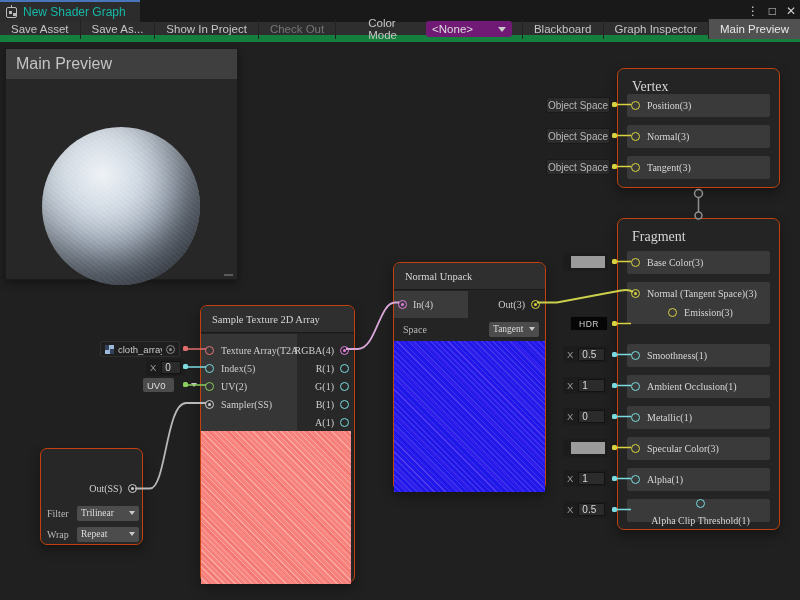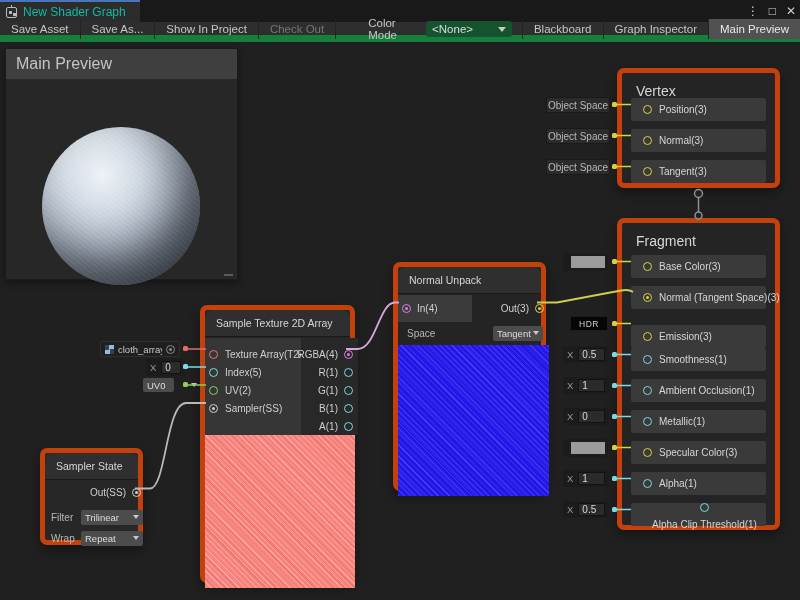--- a/index.html
+++ b/index.html
@@ -17,21 +17,21 @@
   #win-controls { position:absolute; right:4px; top:0; height:22px; display:flex; align-items:center; gap:10px; color:#cfcfcf; }
   #win-controls span { font-size:12px; cursor:default; }
 
   
   #toolbar { position:absolute; left:0; top:22px; width:800px; height:20px; background:#2e2e2e;
     border-bottom:7px solid #15803d; display:flex; align-items:center; z-index:60; color:#c6c6c6; font-size:11.5px; }
   .tb-btn { height:20px; display:flex; align-items:center; padding:0 11px; border-right:1px solid #232323; cursor:default; white-space:nowrap; }
   .tb-btn.disabled { color:#757575; }
   .tb-btn.active { background:#515151; color:#e8e8e8; }
   .tb-label { padding:0 8px 0 32px; color:#c6c6c6; }
-  .tb-dropdown { width:100px; height:16px; background:#14532d; border-radius:3px; margin-right:10px;
+  .tb-dropdown { width:100px; height:16px; background:#701a75; border-radius:3px; margin-right:10px;
     display:flex; align-items:center; padding:8px 6px; color:#dcdcdc; position:relative; }
   .tb-dropdown .arrow { position:absolute; right:6px; top:6px; width:0; height:0;
     border-left:4px solid transparent; border-right:4px solid transparent; border-top:5px solid #c9c9c9; }
   .tb-spacer { flex:1; }
 
   
   #canvas { position:absolute; left:0; top:42px; width:800px; height:558px; background:#202020; z-index:1; }
 
   
   #preview-window { position:absolute; left:5px; top:48px; width:233px; height:232px; background:#272727;
@@ -39,29 +39,29 @@
   #preview-window .pv-header { height:30px; background:#3f3f3f; display:flex; align-items:center; padding-left:10px;
     color:#c4c4c4; font-size:16px; }
   #sphere { position:absolute; left:36px; top:78px; width:158px; height:158px; border-radius:50%;
     background:
       repeating-linear-gradient(40deg, rgba(255,255,255,.10) 0 1.5px, rgba(0,0,0,0) 1.5px 4px),
       radial-gradient(circle at 38% 30%, #eef2f6 0%, #cfd8e2 26%, #aab6c5 50%, #7f8b9c 72%, #565f6f 88%, #383f4c 100%);
     box-shadow: inset -18px -26px 42px rgba(0,0,0,.5), inset 10px 12px 26px rgba(255,255,255,.22); }
   #pv-resize { position:absolute; right:4px; bottom:3px; width:9px; height:2px; background:#5a5a5a; }
 
   
-  .node { position:absolute; background:#242424; border:5px solid #c2410c; border-radius:7px;
-    box-shadow:0 5px 12px rgba(0,0,0,.38); z-index:10; }
+  .node { position:absolute; background:#242424; border:1px solid #c2410c; border-radius:7px;
+    box-shadow:0 5px 12px rgba(0,0,0,.38); z-index:10;font-family:Liberation Serif, serif; }
   .node .n-title { color:#d6d6d6; }
   .ctx-title { font-size:14px; padding:10px 0 0 14px; display:block; }
   .sm-header { height:27px; display:flex; align-items:center; padding-left:11px; background:#2f2f2f;
     border-bottom:1px solid #1a1a1a; border-radius:7px 7px 0 0; font-size:10.5px; }
 
   .ctx-row { position:absolute; left:9px; right:9px; height:23px; background:#3a3a3a; border-radius:2px;
-    display:flex; align-items:center; gap:7px; padding-left:12px; }
+    display:flex; align-items:center; gap:7px; padding-left:4px; }
   .ctx-row .lbl { color:#d6d6d6; font-size:10px; white-space:nowrap; }
 
   
   .port { width:9px; height:9px; border-radius:50%; border:1.5px solid; flex:0 0 auto;
     display:flex; align-items:center; justify-content:center; background:transparent; }
   .port .dot { width:3px; height:3px; border-radius:50%; }
   .p-yellow { border-color:#d8d23f; } .p-yellow .dot { background:#d8d23f; }
   .p-cyan   { border-color:#7adbe0; }
   .p-green  { border-color:#8ace5d; }
   .p-red    { border-color:#e57373; }
@@ -216,21 +216,21 @@
   <div class="ctx-row" style="top:32px;">
     <span class="port p-yellow"></span>
     <span class="lbl">Base Color(3)</span>
   </div>
   <div class="ctx-row" style="top:63px;">
     <span class="port p-yellow">
         <span class="dot"></span>
       </span>
     <span class="lbl">Normal (Tangent Space)(3)</span>
   </div>
-  <div class="ctx-row" style="top:102px;">
+  <div class="ctx-row" style="top:82px;justify-content:center;">
     <span class="port p-yellow"></span>
     <span class="lbl">Emission(3)</span>
   </div>
   <div class="ctx-row" style="top:125px;">
     <span class="port p-cyan"></span>
     <span class="lbl">Smoothness(1)</span>
   </div>
   <div class="ctx-row" style="top:156px;">
     <span class="port p-cyan"></span>
     <span class="lbl">Ambient Occlusion(1)</span>
@@ -381,23 +381,20 @@
     <span class="lbl">Space</span>
     <div class="mini-dd" id="unpack-dd">
       <span>Tangent</span>
       <span class="arrow"></span>
     </div>
   </div>
   <div id="unpack-preview"></div>
 </div>
 
 <div class="node" id="sampler-node">
-  <div class="sm-header">
-    <span class="n-title">Sampler State</span>
-  </div>
   <div id="sampler-outrow">
     <span class="lbl">Out(SS)</span>
     <span class="port p-gray">
         <span class="dot"></span>
       </span>
   </div>
   <div class="ss-row" style="top:56px;">
     <span class="lbl">Filter</span>
     <div class="mini-dd ss-dd">
       <span>Trilinear</span>

